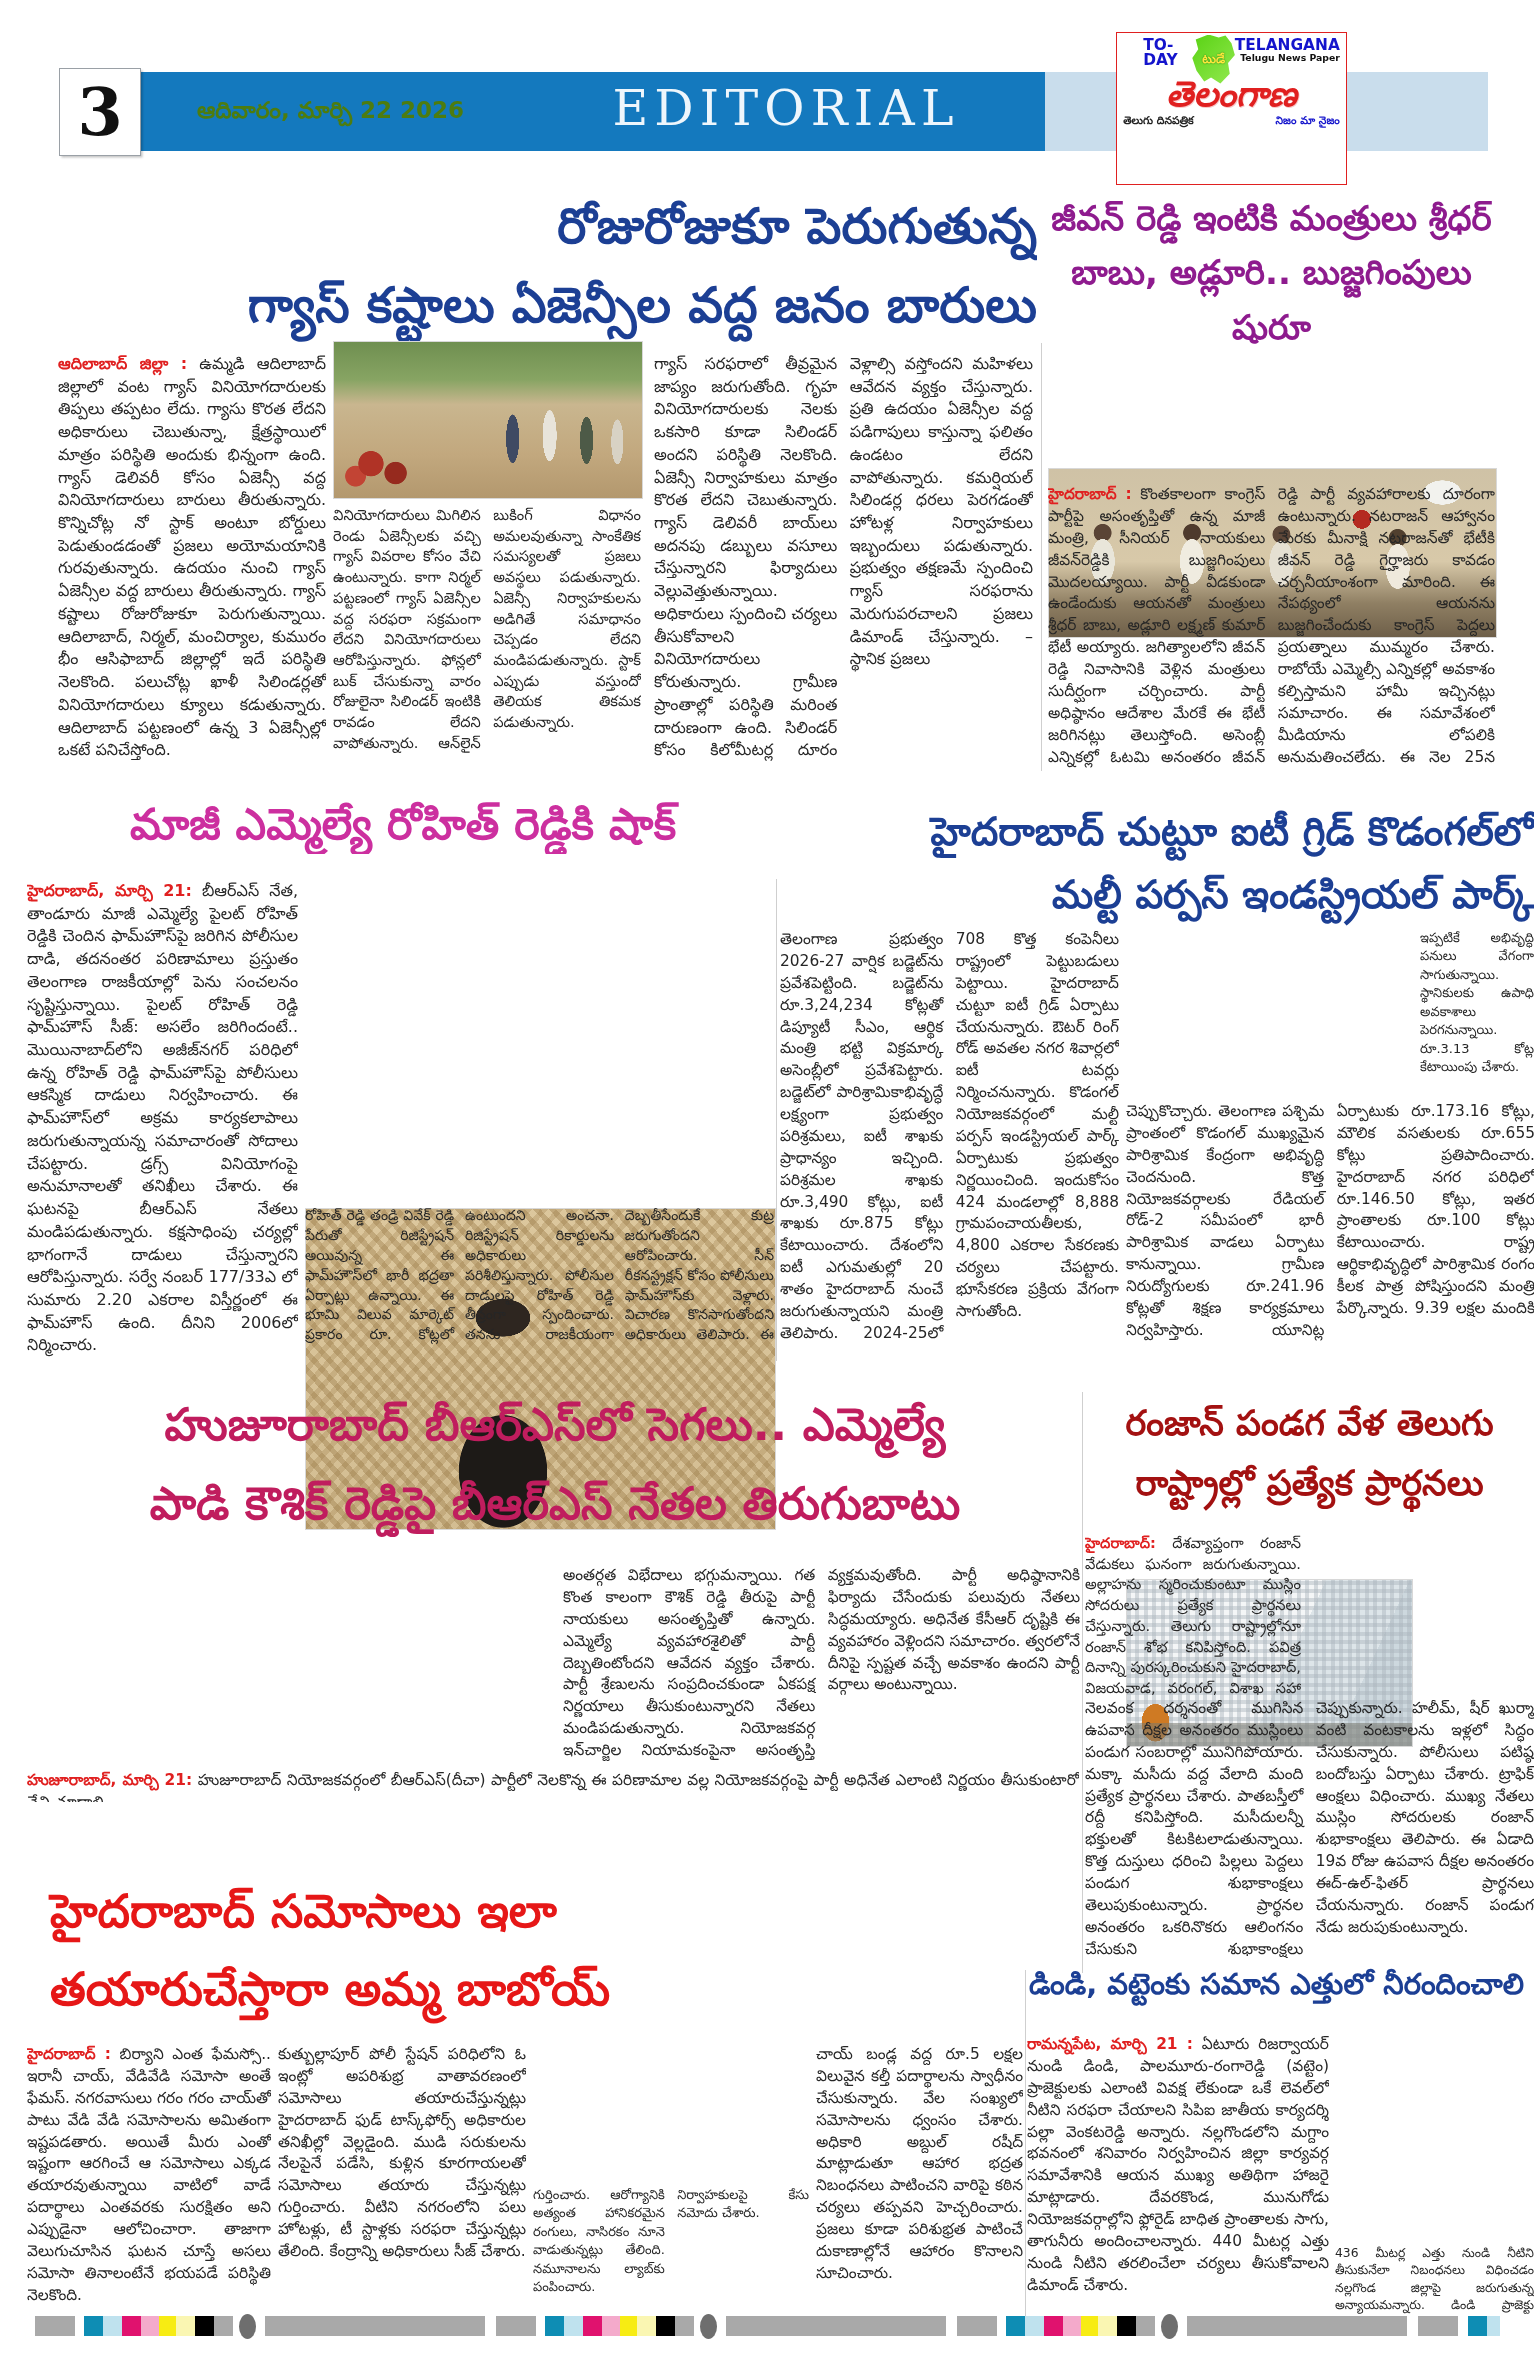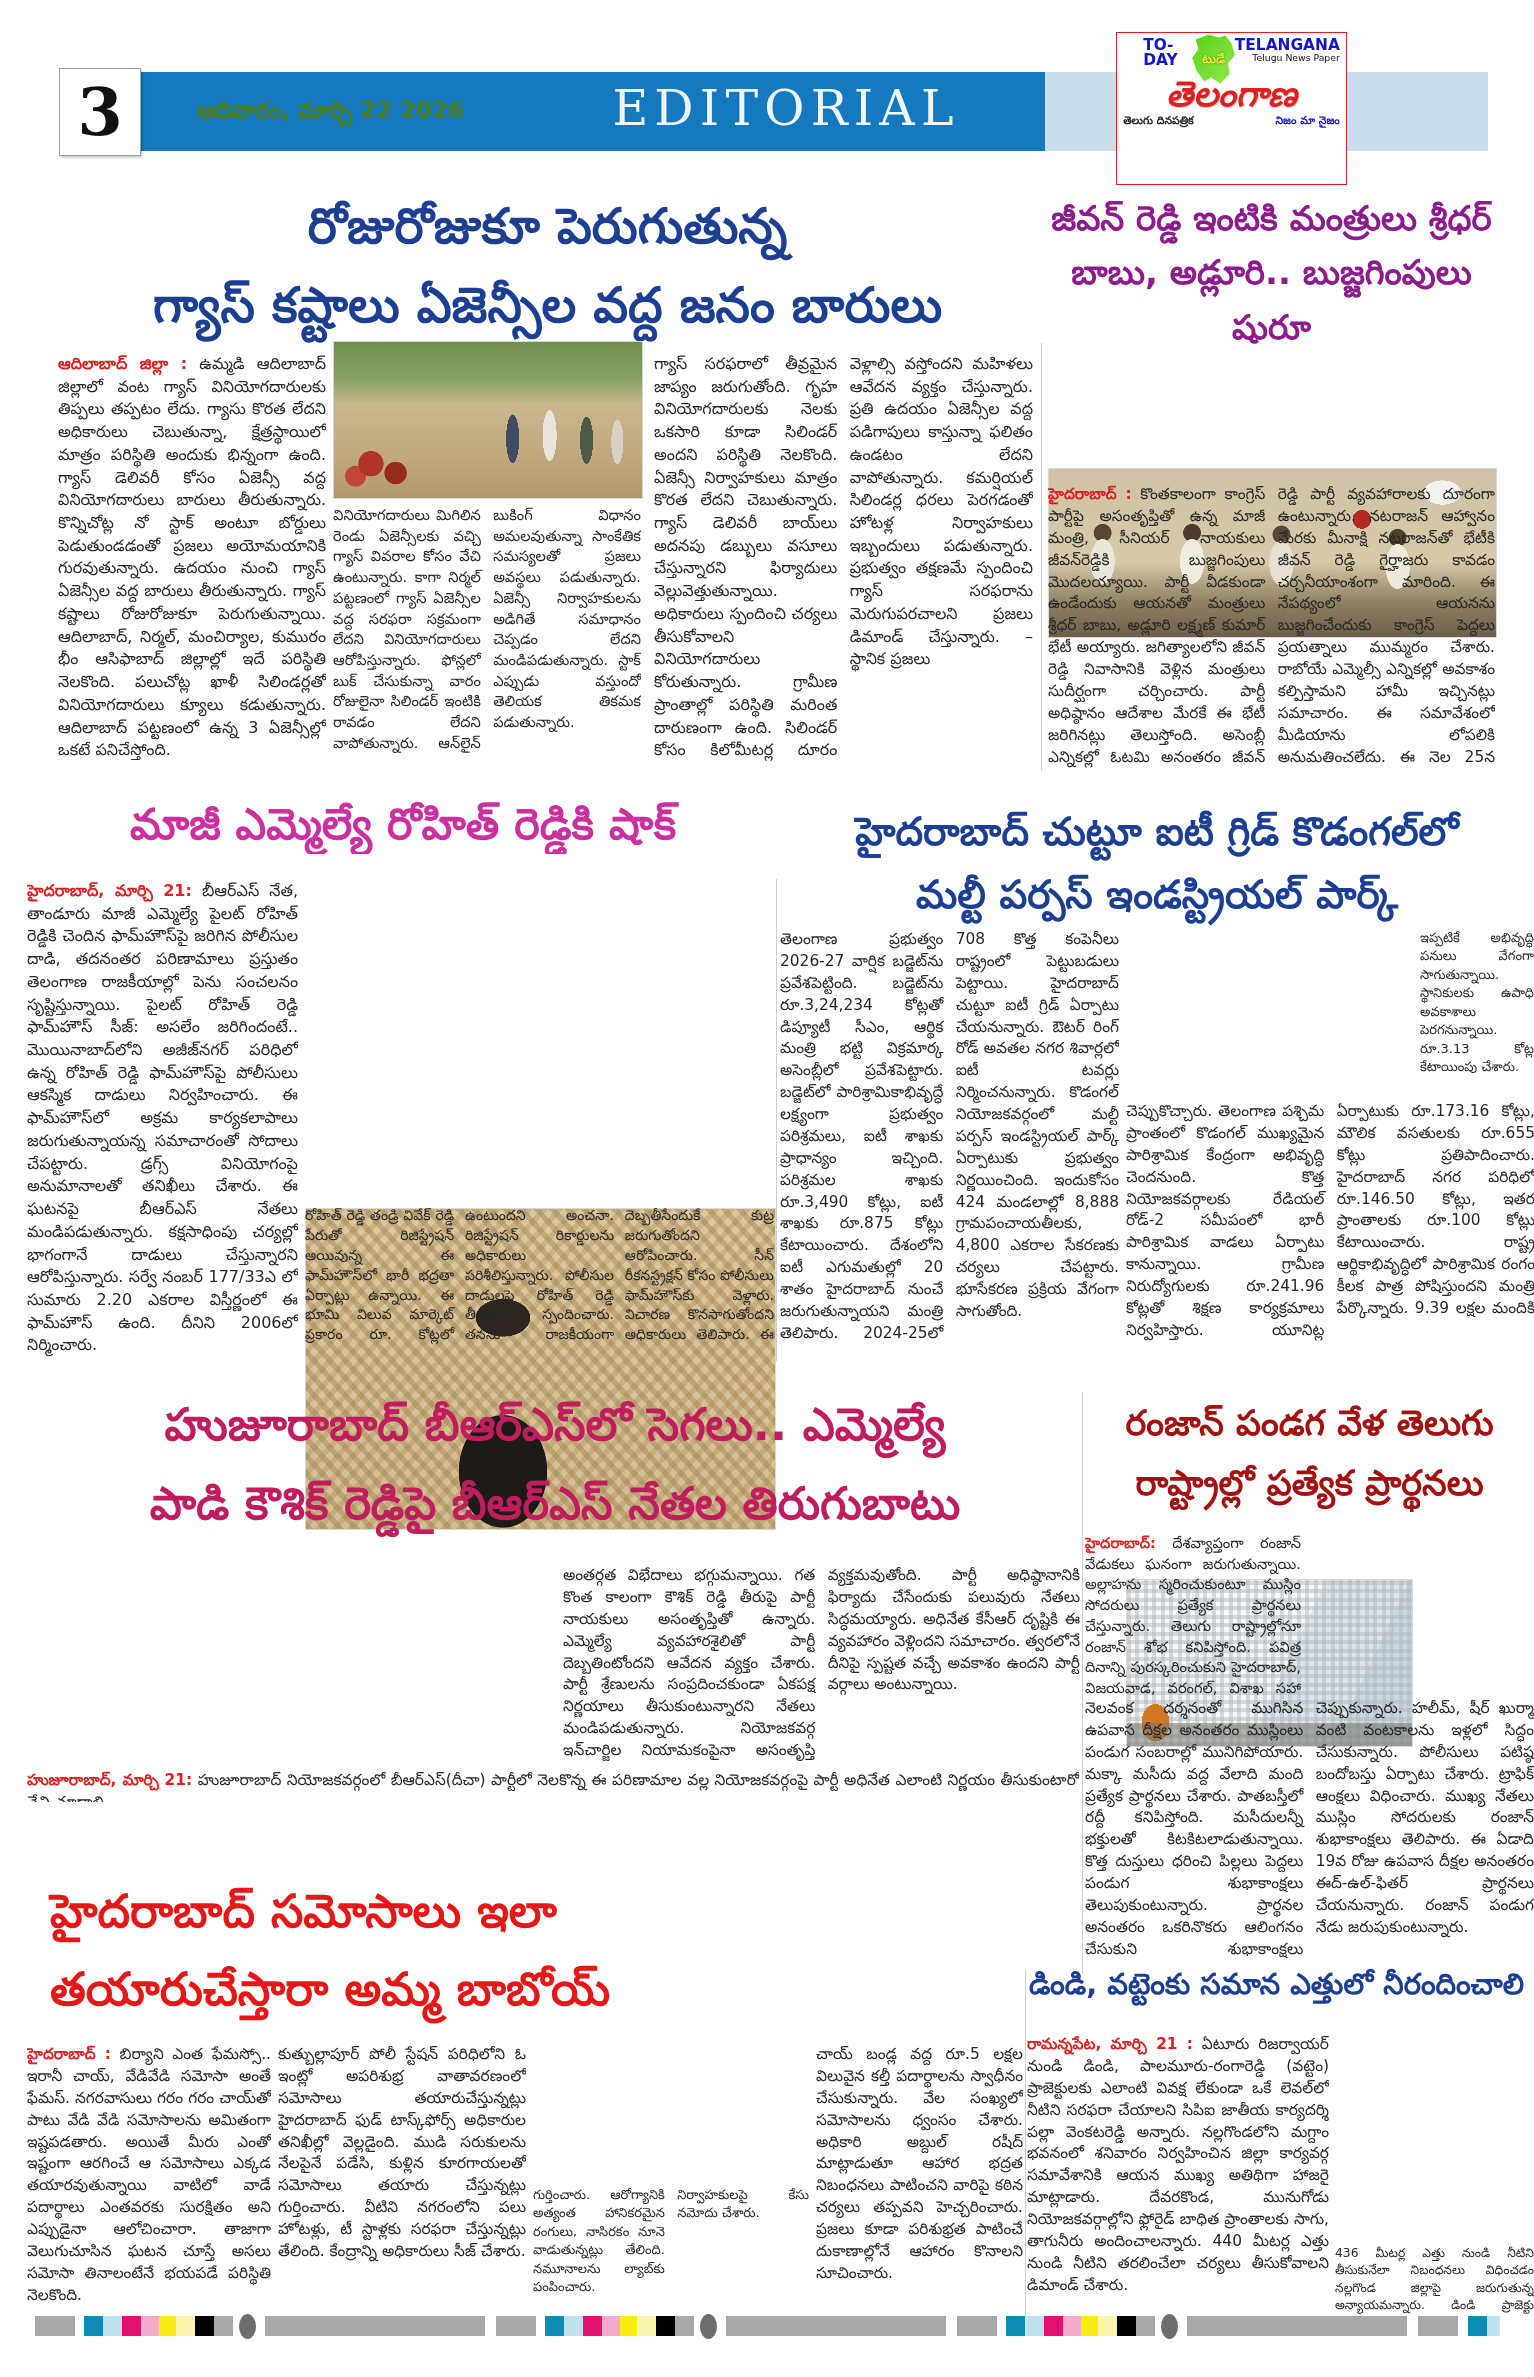--- a/index.html
+++ b/index.html
@@ -4,41 +4,41 @@
 <style>
   html,body{margin:0;padding:0;background:#ffffff;}
   .page{position:relative;width:1534px;height:2377px;background:#ffffff;overflow:hidden;
         font-family:"DejaVu Sans","Liberation Sans",sans-serif;color:#1d1d1d;}
   .abs{position:absolute;}
   .jt{text-align:justify;line-height:1.42;overflow:hidden;color:#262626;}
   .dl{font-weight:bold;color:#e02020;}
   .cols2{column-count:2;column-gap:12.3px;column-fill:auto;}
   .cols3{column-count:3;column-gap:10.8px;column-fill:auto;}
   .hl{font-weight:bold;text-align:center;overflow:hidden;}
-  .hl-blue{color:#1c3f94;}
+  .hl-blue{color:#1c3f94;text-align:right;}
   .hl-purple{color:#8e1b8e;}
   .hl-pink{color:#cc2f9f;}
   .hl-crimson{color:#c01d5e;}
   .hl-darkred{color:#a31111;}
   .hl-red{color:#e61717;}
   .vrule{width:0.8px;background:#cfcfcf;}
   .photo{overflow:hidden;position:relative;border:0.8px solid #d8d8d8;}
   
   .bar-dark{background:#1479be;}
   .bar-light{background:#c9ddec;}
   .pagenum{background:#ffffff;border:1.5px solid #9aa0a6;box-shadow:1.5px 1.5px 2.3px rgba(0,0,0,.25);
            display:flex;align-items:center;justify-content:center;
            font-family:"DejaVu Serif","Liberation Serif",serif;font-weight:bold;font-size:65px;color:#111;}
   .edate{color:#4d7c0f;font-weight:bold;font-size:23px;}
   .section-title{color:#eef6fc;font-family:"DejaVu Serif","Liberation Serif",serif;
                  font-size:49px;letter-spacing:6.2px;text-align:center;}
   .logo-box{background:#ffffff;border:1.5px solid #e02020;box-sizing:border-box;padding:4.6px 6.2px;}
   .logo-row1{display:flex;justify-content:space-between;align-items:flex-start;margin-left:20px;}
   .logo-en{color:#1414cc;font-weight:bold;font-size:15.4px;line-height:1;}
-  .logo-sub{color:#111;font-weight:normal;font-size:9.3px;text-align:right;line-height:1.1;}
+  .logo-sub{color:#111;font-weight:bold;font-size:9.3px;text-align:right;line-height:1.1;}
   .logo-map{width:56px;height:49px;background:linear-gradient(135deg,#59d214,#93e94f);
             clip-path:polygon(38% 0,62% 6%,78% 2%,92% 18%,100% 42%,84% 58%,88% 80%,66% 100%,44% 88%,28% 96%,10% 74%,0 48%,14% 30%,8% 10%);
             position:relative;margin-top:-3.1px;}
   .logo-map span{position:absolute;left:50%;top:52%;transform:translate(-50%,-50%);
                  color:#ffe93c;font-weight:bold;font-size:12.3px;text-shadow:0 0 1.5px #146b14;}
   .logo-brand{color:#e02020;font-weight:bold;font-style:italic;font-size:35px;text-align:center;
               line-height:1.05;text-shadow:0.8px 0.8px 0 #f7c8c8;margin-top:-7.7px;}
   .logo-row3{display:flex;justify-content:space-between;font-size:10.8px;font-weight:bold;margin-top:1.5px;}
   .logo-b-left{color:#222;}
   .logo-b-right{color:#1414cc;}

